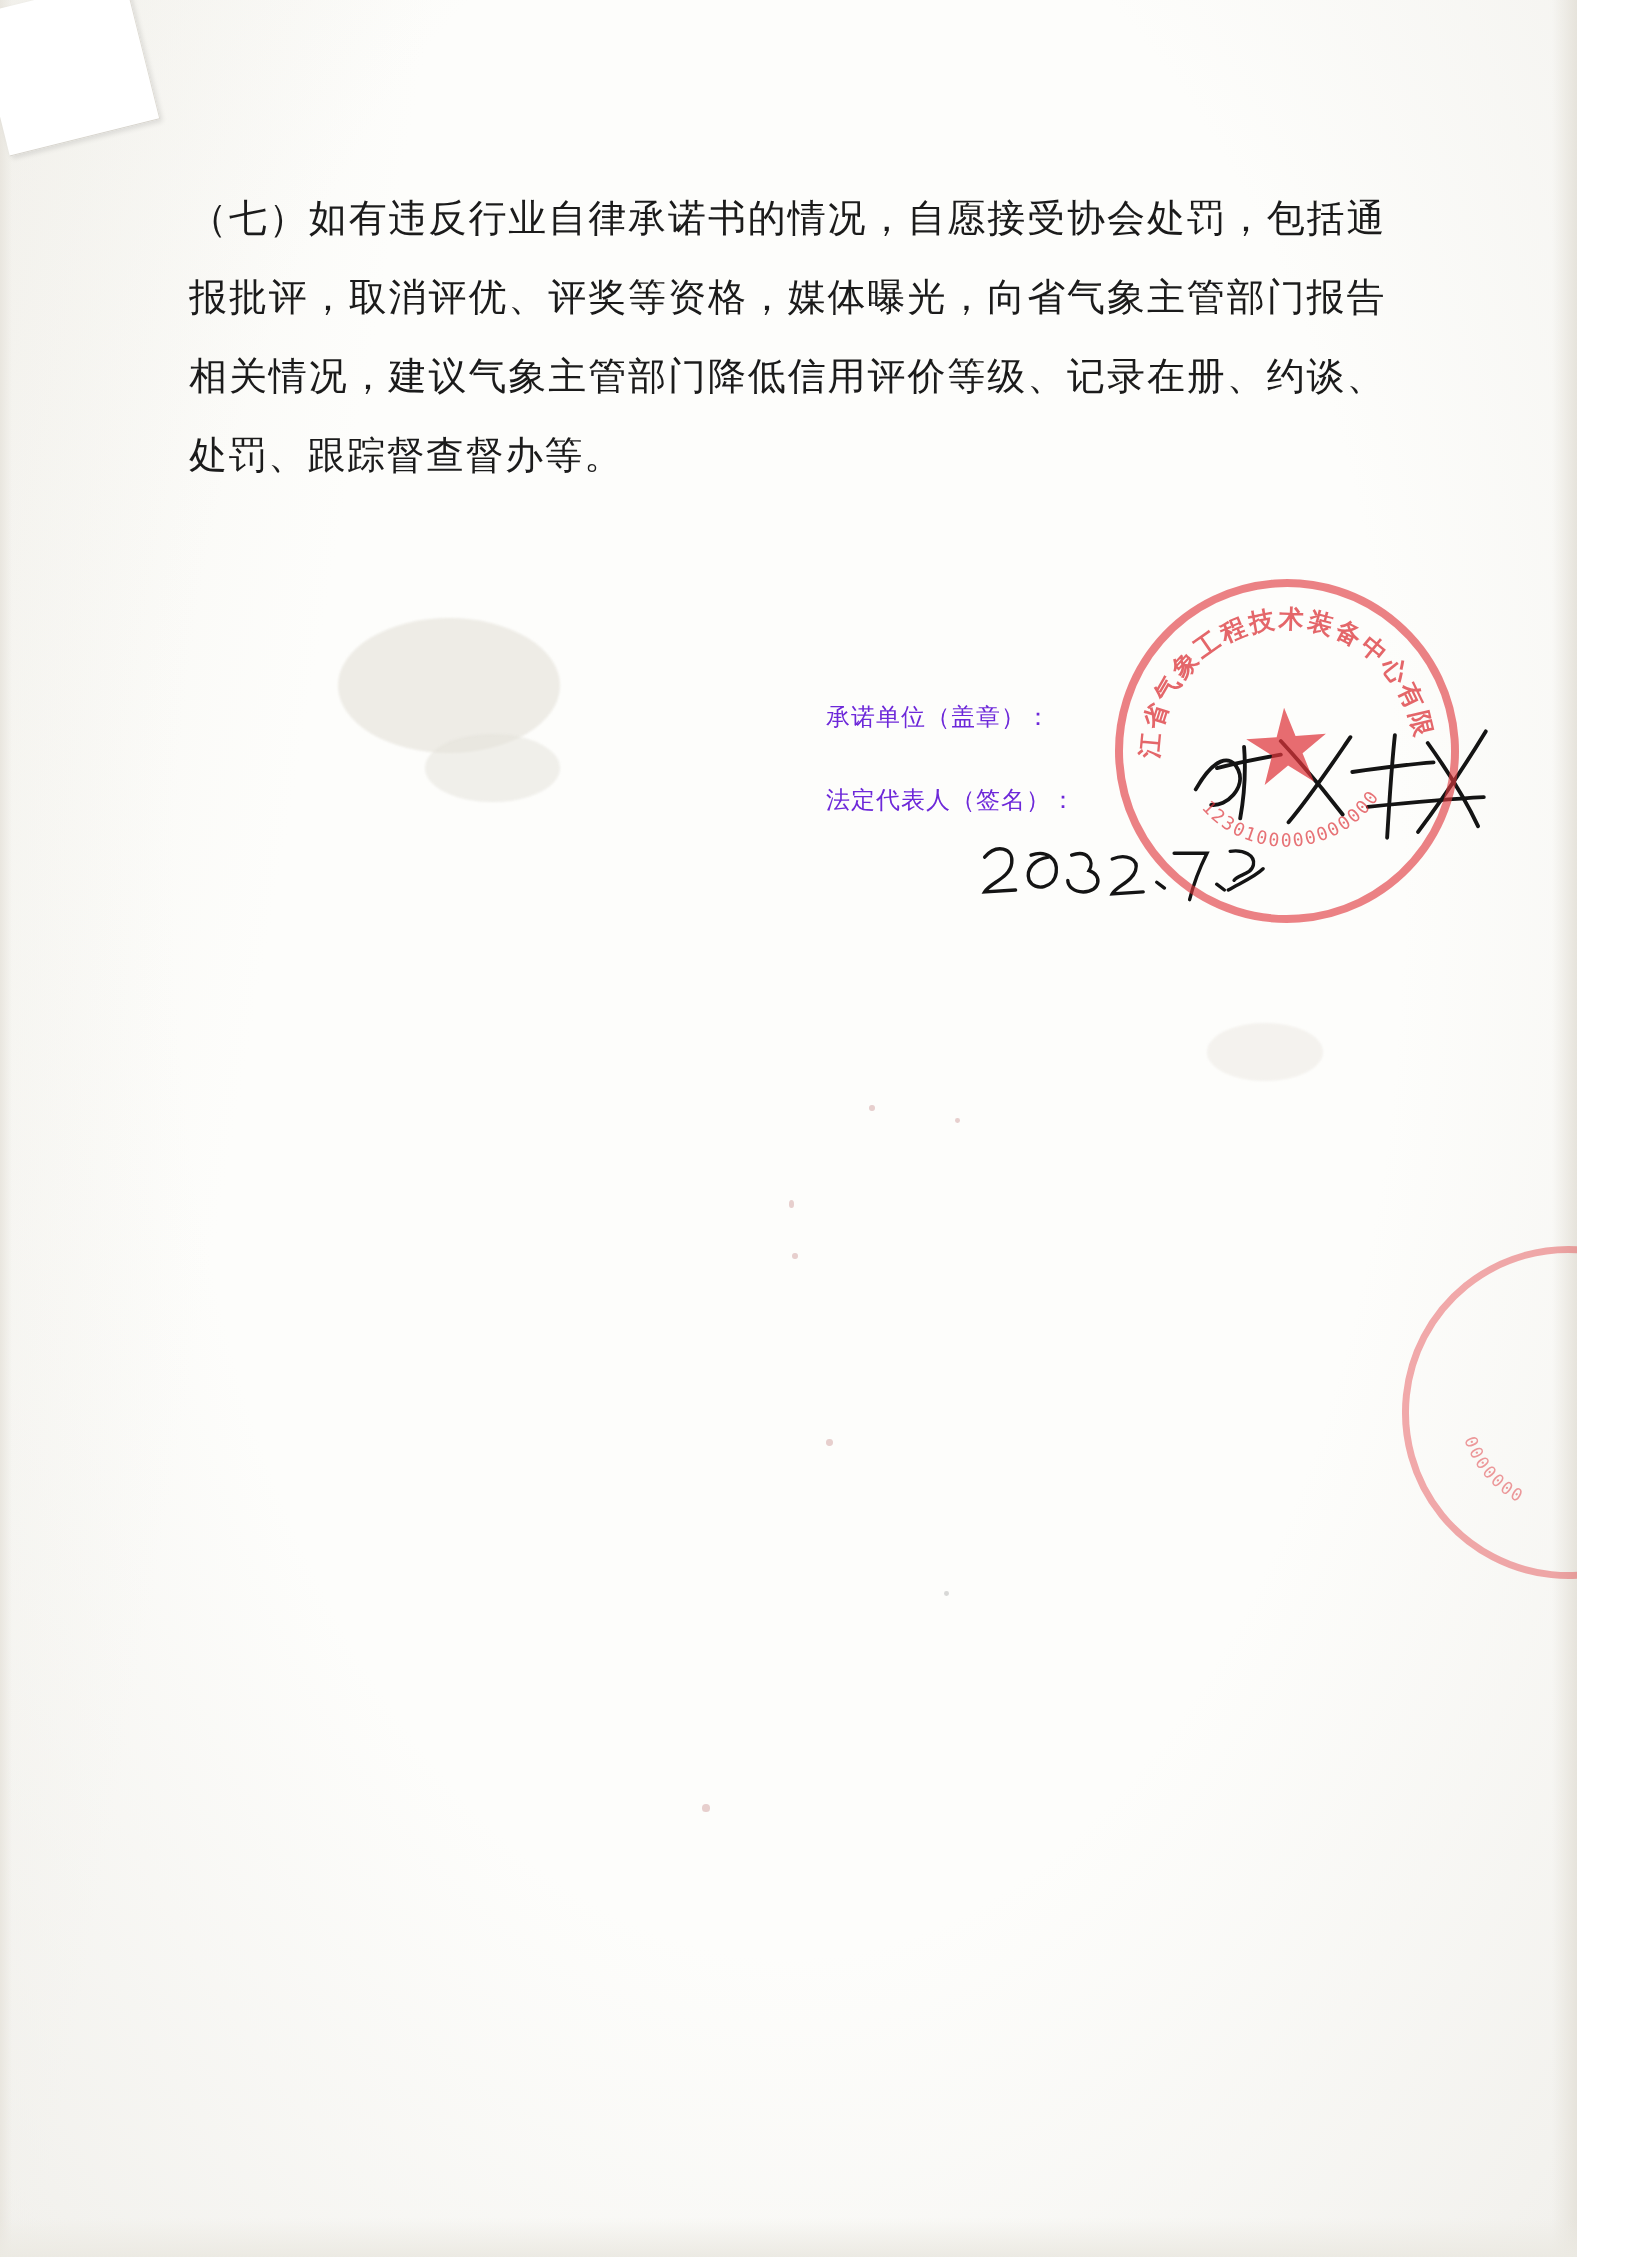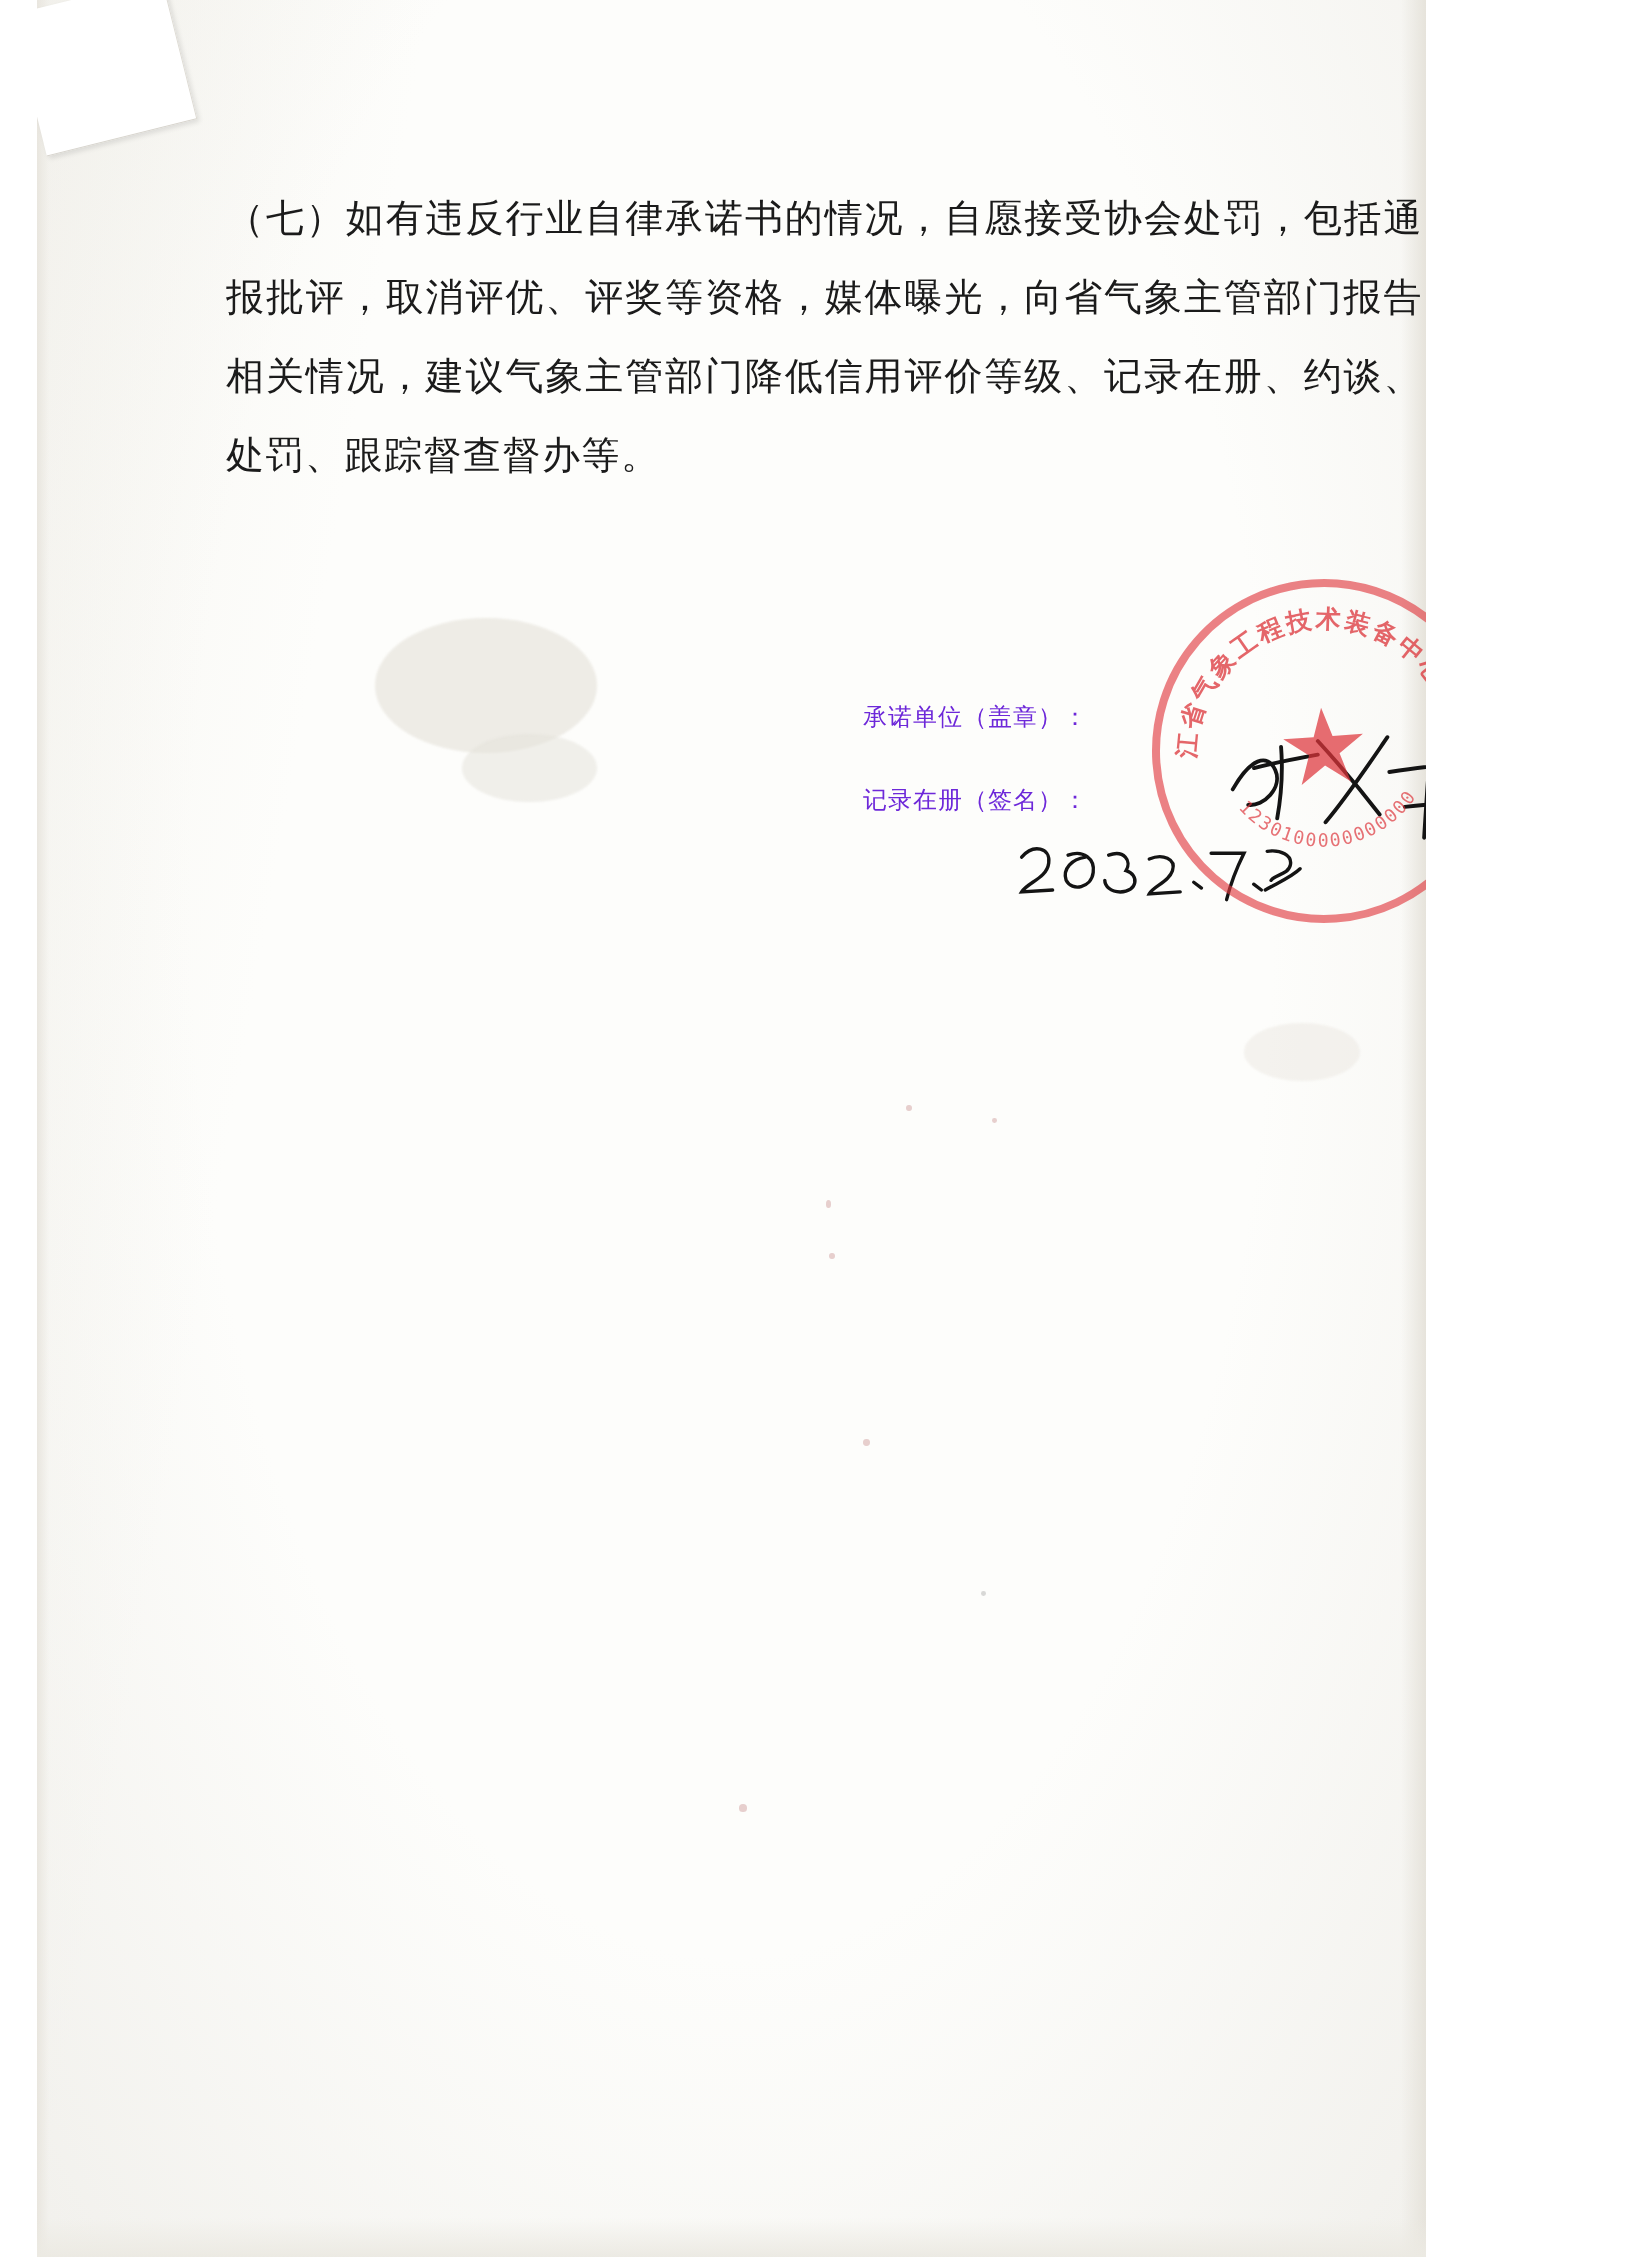--- a/index.html
+++ b/index.html
@@ -5,25 +5,24 @@
   html, body {
     margin: 0;
     padding: 0;
     background: #ffffff;
   }
   body {
     font-family: "Liberation Sans", sans-serif;
   }
   .page {
     position: relative;
-    width: 1389px;
+    width: 1577px;
     height: 2257px;
     background: #fdfdfb;
     overflow: hidden;
-    margin-left: 37px;
   }
   
   .paper-tint {
     position: absolute;
     inset: 0;
     background:
       radial-gradient(ellipse at 50% 40%, rgba(255,255,255,0) 55%, rgba(232,230,224,0.55) 100%),
       linear-gradient(100deg, rgba(246,245,240,0.9) 0%, rgba(253,253,251,0.3) 22%, rgba(255,255,255,0) 55%);
     pointer-events: none;
   }
@@ -196,21 +195,21 @@
 
   <div class="corner-fold"></div>
 
   <div class="body-text">（七）如有违反行业自律承诺书的情况，自愿接受协会处罚，包括通报批评，取消评优、评奖等资格，媒体曝光，向省气象主管部门报告相关情况，建议气象主管部门降低信用评价等级、记录在册、约谈、处罚、跟踪督查督办等。</div>
 
   <div class="sig-block">
     <div class="sig-line">
       <span>承诺单位（盖章）：</span>
     </div>
     <div class="sig-line">
-      <span>记录在册（签名）：</span>
+      <span>法定代表人（签名）：</span>
     </div>
   </div>
 
   <svg class="handwriting" viewBox="0 0 360 180">
     <g fill="none" stroke="#141414" stroke-width="4" stroke-linecap="round">
       <path d="M8,78 C26,46 44,40 52,58 C60,76 40,96 24,94"></path>
       <path d="M30,56 C52,50 74,46 96,42"></path>
       <path d="M58,34 C60,60 58,86 54,108"></path>
       <path d="M96,28 C118,52 140,78 160,104"></path>
       <path d="M168,24 C146,56 126,86 104,112"></path>

